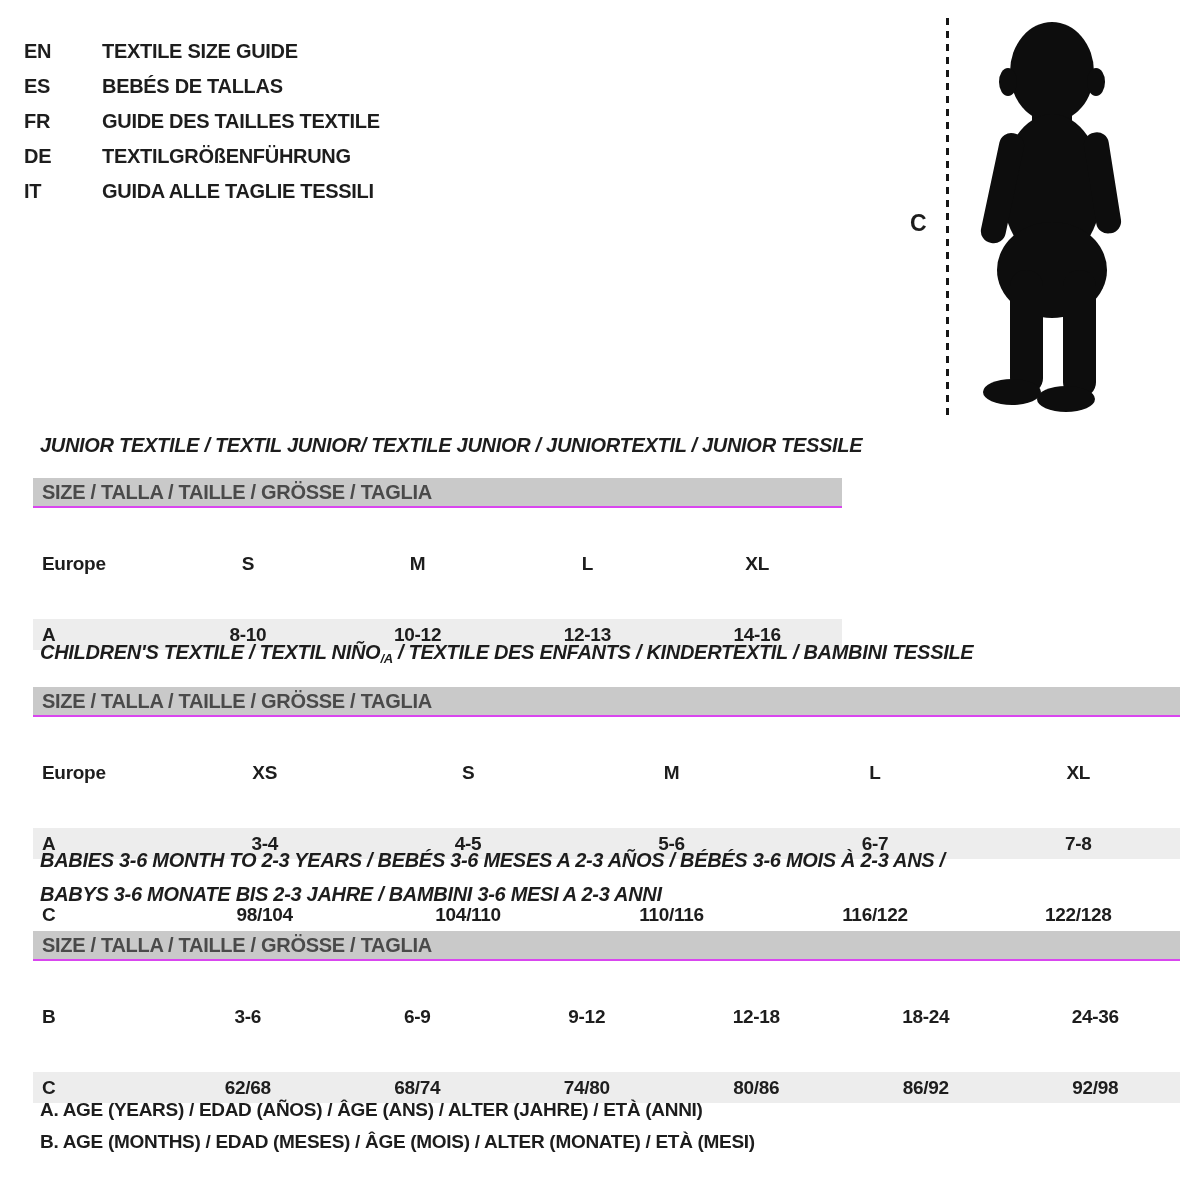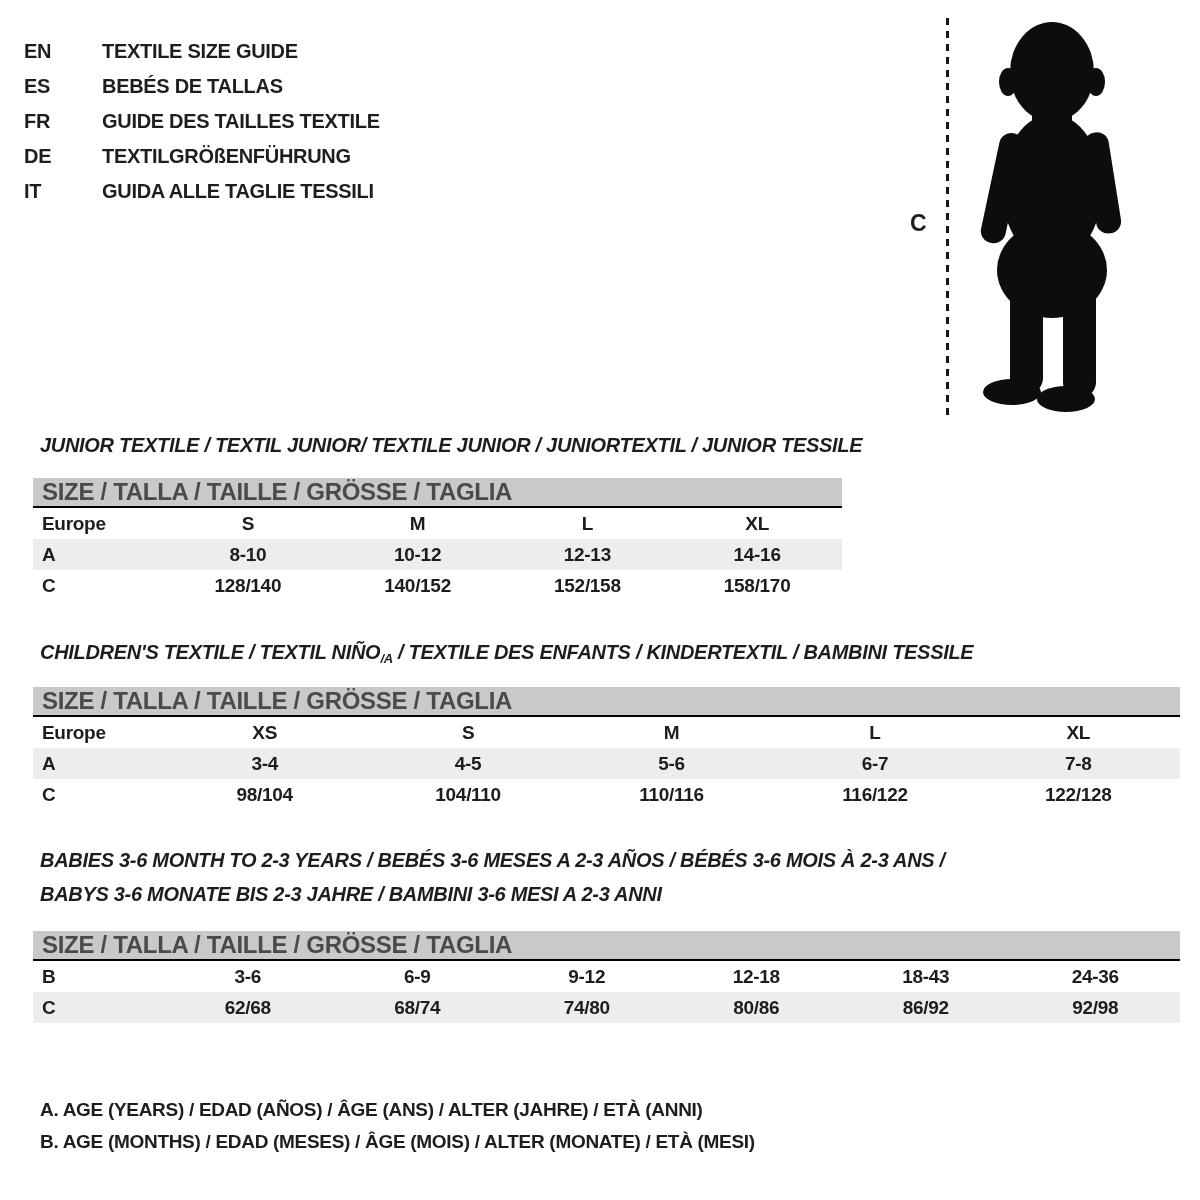--- a/index.html
+++ b/index.html
@@ -34,24 +34,24 @@
   }
   .height-label{left:910px;top:210px;font-size:23px;}
   .silhouette{left:964px;top:18px;}
 
   
   .section{left:33px;width:1147px;}
   .section-heading{font-size:20px;padding-left:7px;white-space:nowrap;font-style:italic;}
   .heading-sub{font-size:13px;vertical-align:-4px;}
   .size-bar{
     height:30px;background:var(--header-bar);color:var(--bar-text);
-    display:flex;align-items:center;padding-left:9px;font-size:24px;
-    border-bottom:2px solid #000000;
+    display:flex;align-items:center;padding-left:9px;font-size:20px;
+    border-bottom:2px solid #d946ef;
   }
-  .trow{display:flex;height:31px;align-items:center;font-size:19px;}
+  .trow{display:flex;height:31px;align-items:center;font-size:19px;margin-top:40px;}
   .trow.alt{background:var(--row-alt);}
   .row-label{width:130px;padding-left:9px;}
   .cell{flex:1;text-align:center;white-space:nowrap;}
 
   
   .legend{left:40px;top:1070px;margin-top:24px;}
   .legend-line{height:32px;display:flex;align-items:center;font-size:19px;white-space:nowrap;}
 </style>
 </head>
 <body>
@@ -158,21 +158,21 @@
 <div class="abs section" style="top:849px;">
   <div class="section-heading">BABIES 3-6 MONTH TO 2-3 YEARS / BEBÉS 3-6 MESES A 2-3 AÑOS / BÉBÉS 3-6 MOIS À 2-3 ANS /</div>
   <div class="section-heading" style="margin-top:11px;">BABYS 3-6 MONATE BIS 2-3 JAHRE / BAMBINI 3-6 MESI A 2-3 ANNI</div>
   <div class="size-bar" style="margin-top:25px;">SIZE / TALLA / TAILLE / GRÖSSE / TAGLIA</div>
   <div class="trow">
     <span class="row-label">B</span>
     <span class="cell">3-6</span>
     <span class="cell">6-9</span>
     <span class="cell">9-12</span>
     <span class="cell">12-18</span>
-    <span class="cell">18-43</span>
+    <span class="cell">18-24</span>
     <span class="cell">24-36</span>
   </div>
   <div class="trow alt">
     <span class="row-label">C</span>
     <span class="cell">62/68</span>
     <span class="cell">68/74</span>
     <span class="cell">74/80</span>
     <span class="cell">80/86</span>
     <span class="cell">86/92</span>
     <span class="cell">92/98</span>

